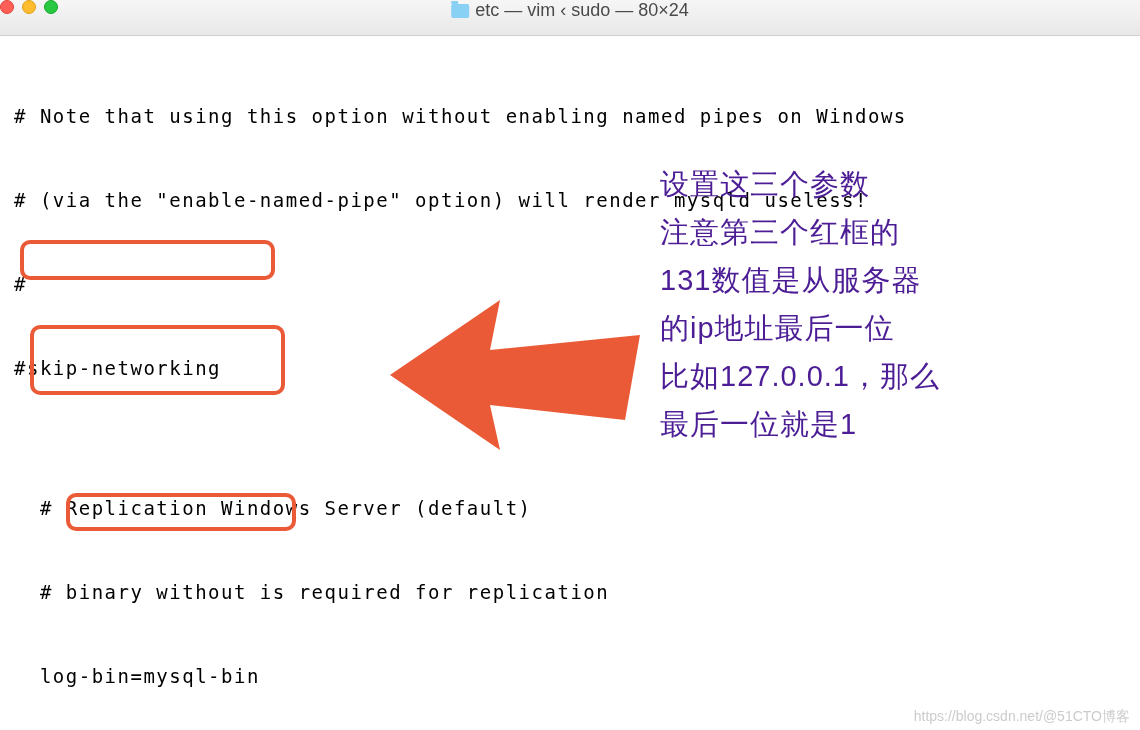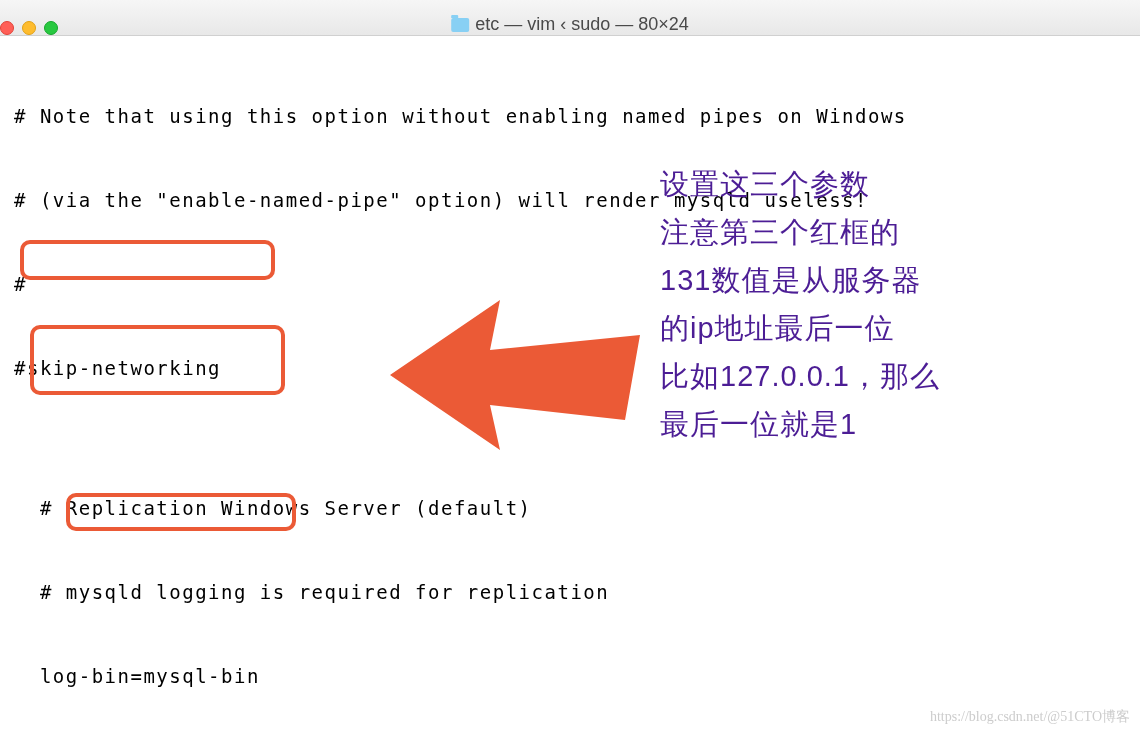--- a/index.html
+++ b/index.html
@@ -9,21 +9,21 @@
       background: #fff;
       font-family: "Menlo", "Monaco", monospace;
       position: relative;
       overflow: hidden;
     }
     .titlebar {
       height: 36px;
       background: linear-gradient(#f6f6f6, #e8e8e8);
       border-bottom: 1px solid #d0d0d0;
       display: flex;
-      align-items: flex-end;
+      align-items: flex-start;
       padding: 0 0;
       position: relative;
     }
     .traffic-lights { display: flex; gap: 8px; }
     .tl { width: 14px; height: 14px; border-radius: 50%; }
     .tl-close { background: #ff5f57; border: 0.5px solid #e14338; }
     .tl-min { background: #febc2e; border: 0.5px solid #e1a116; }
     .tl-max { background: #28c840; border: 0.5px solid #17a72d; }
     .title-center {
       position: absolute;
@@ -72,21 +72,21 @@
       font-size: 29px;
       line-height: 48px;
       letter-spacing: 1px;
       white-space: pre;
     }
     .watermark {
       position: absolute;
       bottom: 4px;
       right: 10px;
       color: #ccc;
-      font-family: Liberation Serif, serif;
+      font-family: Liberation Sans, sans-serif;
       font-size: 14px;
     }
   </style>
 </head>
 <body>
 
 <div class="titlebar">
   <div class="traffic-lights">
     <div class="tl tl-close"></div>
     <div class="tl tl-min"></div>
@@ -98,21 +98,21 @@
   </div>
 </div>
 
 <div class="terminal">
   <div># Note that using this option without enabling named pipes on Windows</div>
   <div># (via the "enable-named-pipe" option) will render mysqld useless!</div>
   <div>#</div>
   <div>#skip-networking</div>
   <div></div>
   <div>  # Replication Windows Server (default)</div>
-  <div>  # mysqld logging is required for replication</div>
+  <div>  # binary without is required for replication</div>
   <div>  log-bin=mysql-bin</div>
   <div></div>
   
   
   <div></div>
   
   
   
   
   <div></div>

